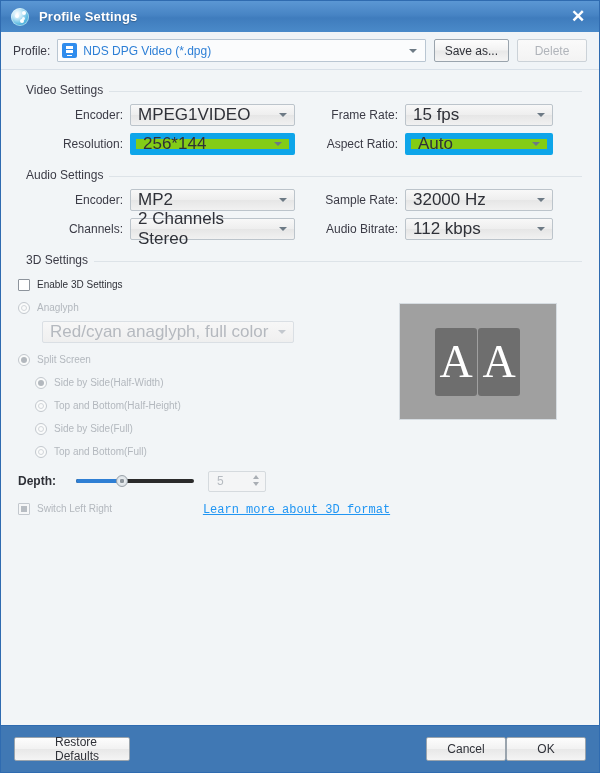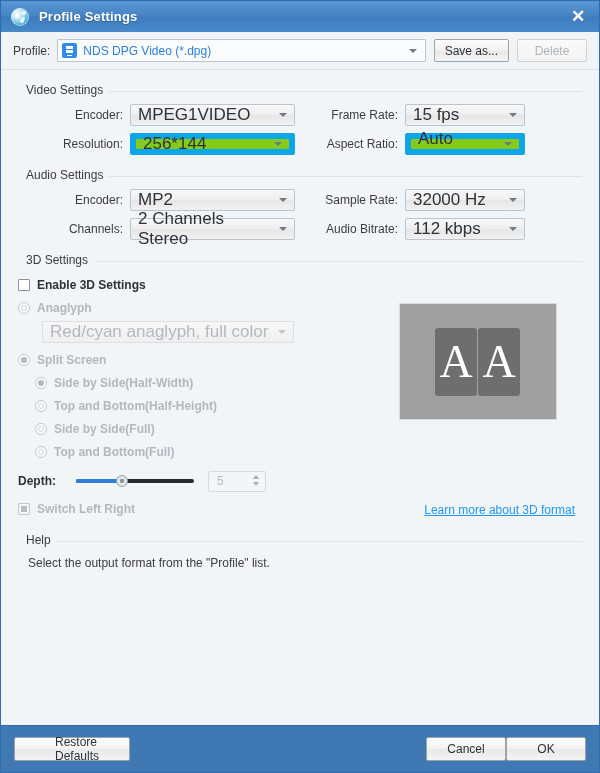--- a/index.html
+++ b/index.html
@@ -239,21 +239,21 @@
   }
   .dropdown.disabled {
     color: #b5b9bf;
     border-color: #dadfe4;
     background: linear-gradient(to bottom, #f7f7f7 0%, #efefef 100%);
   }
   .dropdown .combo-arrow { right: 7px; }
   .dropdown.disabled .combo-arrow { border-top-color: #c3c8ce; }
 
   .w-165 { width: 165px; }
-  .w-150 { width: 120px; align-items: flex-end; }
+  .w-150 { width: 148px; }
 
   
   .threed-wrap { display: flex; }
   .threed-left { width: 355px; flex: 0 0 355px; }
   .threed-right {
     flex: 1 1 auto;
     display: flex;
     justify-content: center;
     padding-top: 29px;
   }
@@ -309,21 +309,21 @@
   .radio.unchecked::after {
     content: "";
     position: absolute;
     left: 2px; top: 2px;
     width: 6px; height: 6px;
     border-radius: 50%;
     border: 1px solid #d2d6da;
     box-sizing: border-box;
   }
 
-  .lbl { font-size: 12px; color: #3b3b46; font-weight: bold; }
+  .lbl { font-size: 10px; color: #3b3b46; }
   .lbl.dim { color: #b3b8be; }
   .lbl.strong { color: #2f3138; }
 
   .anaglyph-combo-row { padding-left: 24px; margin: 3px 0 6px 0; }
 
   
   .preview {
     width: 156px;
     height: 115px;
     background: #a0a0a0;
@@ -418,23 +418,24 @@
   .spin-up, .spin-down {
     width: 0; height: 0;
     border-left: 3px solid transparent;
     border-right: 3px solid transparent;
   }
   .spin-up { border-bottom: 4px solid #a9aeb4; }
   .spin-down { border-top: 4px solid #a9aeb4; }
 
   .link-row {
     display: flex;
-    justify-content: flex-end;
+    justify-content: center;
     margin-top: -18px;
     padding-right: 7px;
+    font-family: Liberation Mono, monospace;
   }
   .link {
     color: #2196f3;
     font-size: 12px;
     text-decoration: underline;
     cursor: default;
   }
 
   .help-text {
     font-size: 12px;
@@ -648,25 +649,20 @@
           </div>
         </div>
 
       </div>
 
       <div class="link-row">
         <span class="link">Learn more about 3D format</span>
       </div>
     </div>
 
-    <div class="group" style="margin-top:16px;">
-      <div class="group-rule"></div>
-      <div class="group-title">Help</div>
-      <div class="help-text">Select the output format from the "Profile" list.</div>
-    </div>
 
   </div>
 
   <div class="footer">
     <div class="btn btn-restore" style="margin-left:0;">Restore Defaults</div>
     <div class="spacer"></div>
     <div class="btn btn-cancel">Cancel</div>
     <div class="btn btn-ok">OK</div>
   </div>
 

